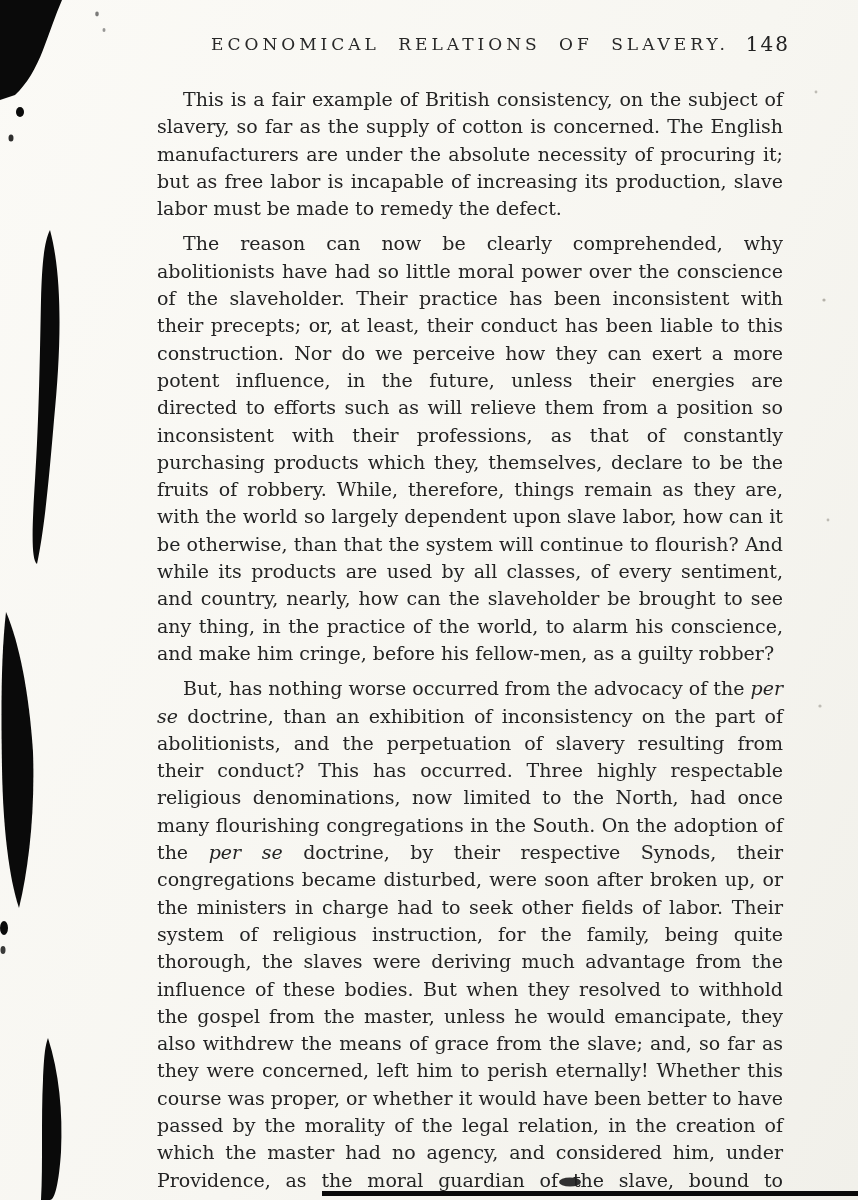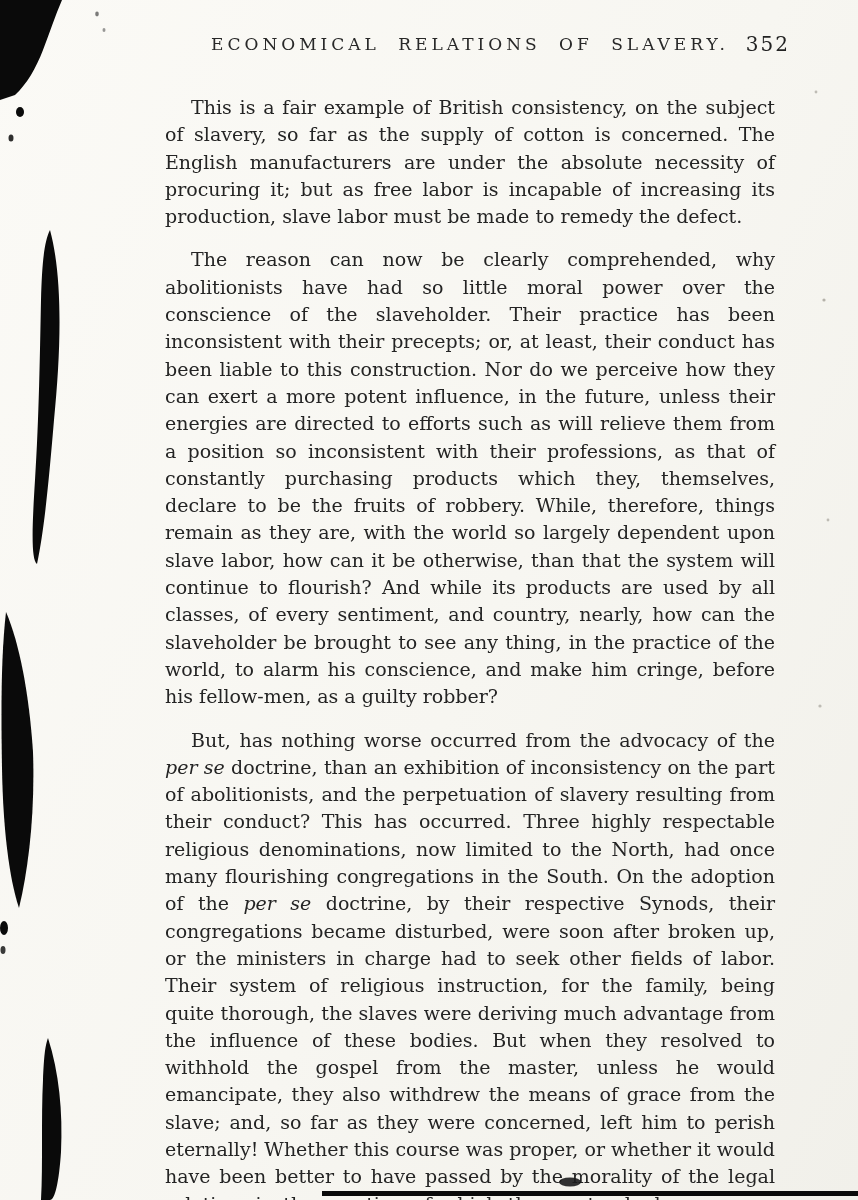--- a/index.html
+++ b/index.html
@@ -52,41 +52,41 @@
     top: 78px;
     left: 149px;
     width: 642px;
     color: #242424;
     font-size: 19px;
     line-height: 27.3px;
     text-align: justify;
     text-rendering: optimizeLegibility;
   }
   .text-block p {
-    margin: 16px;
+    margin: 8px;
     text-indent: 26px;
   }
   .text-block em {
     font-style: italic;
   }
   
   .scan-artifacts {
     position: absolute;
     inset: 0;
     pointer-events: none;
   }
 </style>
 </head>
 <body>
 
 <div class="page">
 
   <header class="running-head">
     <span class="head-title">ECONOMICAL RELATIONS OF SLAVERY.</span>
-    <span class="head-page">352</span>
+    <span class="head-page">148</span>
   </header>
 
   <main class="text-block">
     <p><span>This is a fair example of British consistency, on the subject of slavery, so far as the supply of cotton is concerned. The English manufacturers are under the absolute necessity of procuring it; but as free labor is incapable of increasing its production, slave labor must be made to remedy the defect.</span></p>
     <p><span>The reason can now be clearly comprehended, why abolitionists have had so little moral power over the conscience of the slaveholder. Their practice has been inconsistent with their precepts; or, at least, their conduct has been liable to this construction. Nor do we perceive how they can exert a more potent influence, in the future, unless their energies are directed to efforts such as will relieve them from a position so inconsistent with their professions, as that of constantly purchasing products which they, themselves, declare to be the fruits of robbery. While, therefore, things remain as they are, with the world so largely dependent upon slave labor, how can it be otherwise, than that the system will continue to flourish? And while its products are used by all classes, of every sentiment, and country, nearly, how can the slaveholder be brought to see any thing, in the practice of the world, to alarm his conscience, and make him cringe, before his fellow-men, as a guilty robber?</span></p>
     <p><span>But, has nothing worse occurred from the advocacy of the </span><em>per se</em><span> doctrine, than an exhibition of inconsistency on the part of abolitionists, and the perpetuation of slavery resulting from their conduct? This has occurred. Three highly respectable religious denominations, now limited to the North, had once many flourishing congregations in the South. On the adoption of the </span><em>per se</em><span> doctrine, by their respective Synods, their congregations became disturbed, were soon after broken up, or the ministers in charge had to seek other fields of labor. Their system of religious instruction, for the family, being quite thorough, the slaves were deriving much advantage from the influence of these bodies. But when they resolved to withhold the gospel from the master, unless he would emancipate, they also withdrew the means of grace from the slave; and, so far as they were concerned, left him to perish eternally! Whether this course was proper, or whether it would have been better to have passed by the morality of the legal relation, in the creation of which the master had no agency, and considered him, under Providence, as the moral guardian of the slave, bound to discharge a guardian's duty to an immortal being,</span></p>
   </main>
 
   <svg class="scan-artifacts" width="858" height="1200" viewBox="0 0 858 1200" xmlns="http://www.w3.org/2000/svg">
 

